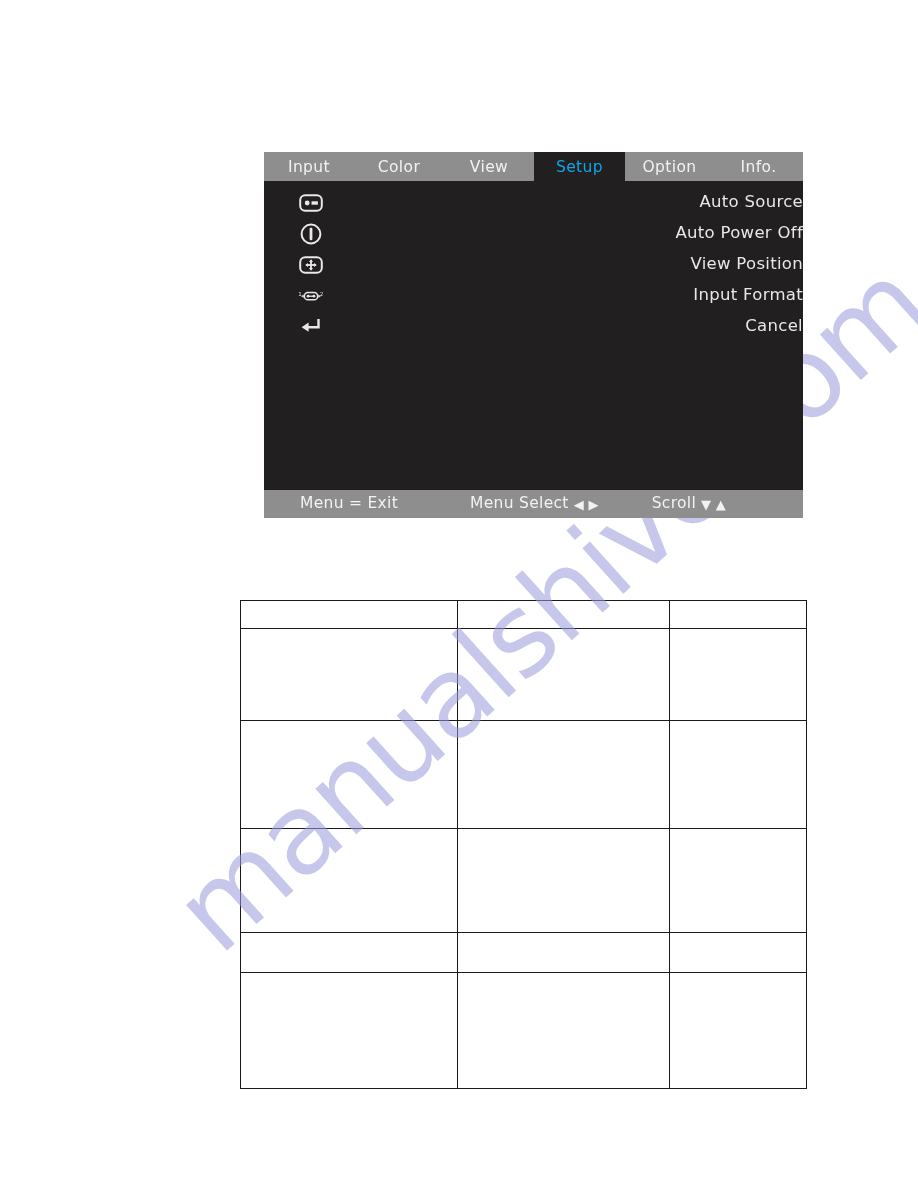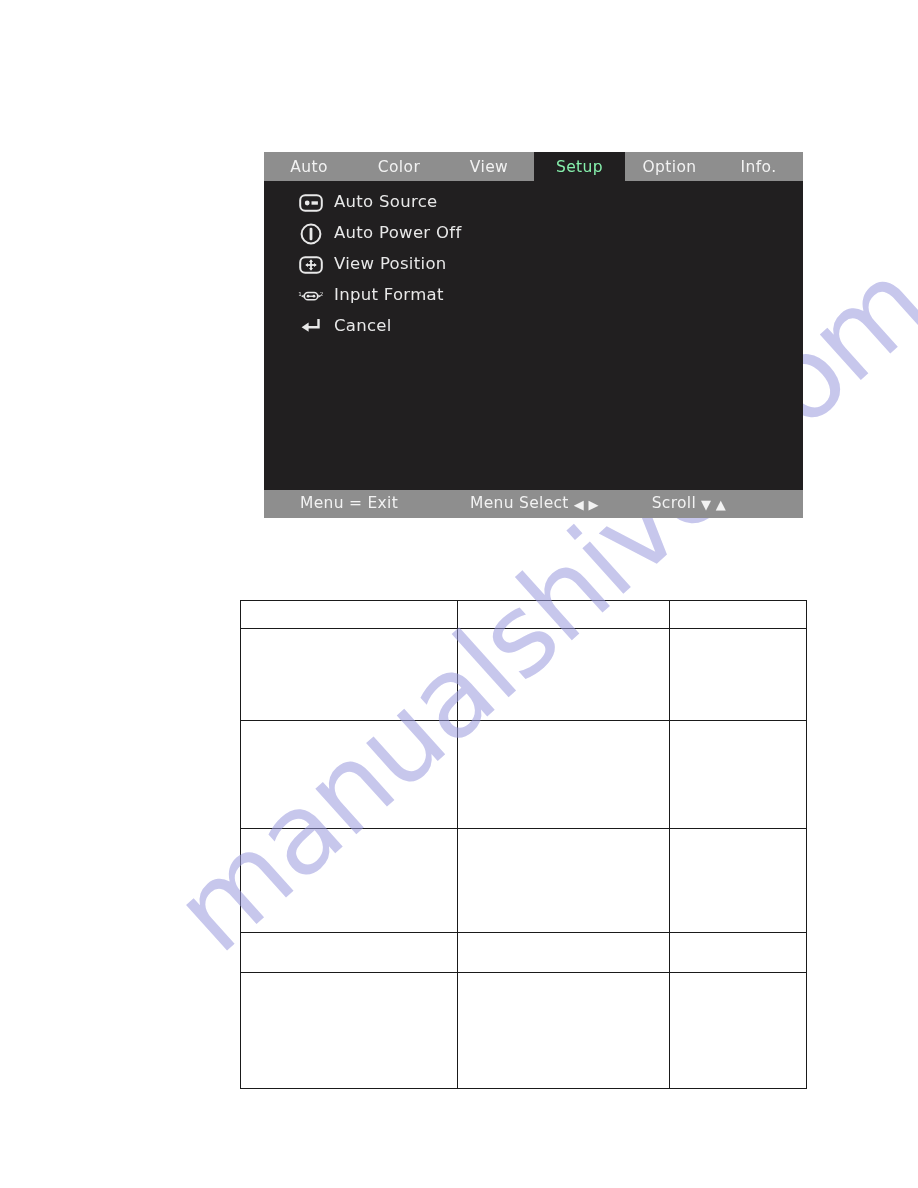--- a/index.html
+++ b/index.html
@@ -67,38 +67,39 @@
     font-size: 15.5px;
     color: #f2f2f2;
     letter-spacing: 0.4px;
     line-height: 1;
     padding-top: 2px;
     box-sizing: border-box;
   }
   .tab-image  { width: 90px; }
   .tab-color  { width: 90px; }
   .tab-view   { width: 90px; }
-  .tab-setup  { width: 91px; background: #211f20; color: #86efac; }
+  .tab-setup  { width: 91px; background: #211f20; color: #0ea5e9; }
   .tab-option { width: 89px; }
   .tab-info   { width: 89px; }
 
   
   #menu-body {
     position: relative;
     height: 308px;
     background: #211f20;
     padding-top: 6px;
     box-sizing: border-box;
   }
   .menu-item {
     display: flex;
     align-items: center;
     height: 31px;
     padding-left: 34px;
     box-sizing: border-box;
+    justify-content: space-between;
   }
   .menu-icon {
     width: 26px;
     height: 24px;
     flex: 0 0 26px;
     display: flex;
     align-items: center;
     justify-content: center;
     margin-right: 10px;
   }
@@ -163,21 +164,21 @@
 <body>
 
 <div id="watermark">
   <div class="wm-text" id="wm-main">manualshive.com</div>
 </div>
 
 <div id="osd-panel">
 
   <div id="tab-bar">
     <div class="tab tab-image">
-      <span>Auto</span>
+      <span>Input</span>
     </div>
     <div class="tab tab-color">
       <span>Color</span>
     </div>
     <div class="tab tab-view">
       <span>View</span>
     </div>
     <div class="tab tab-setup">
       <span>Setup</span>
     </div>

